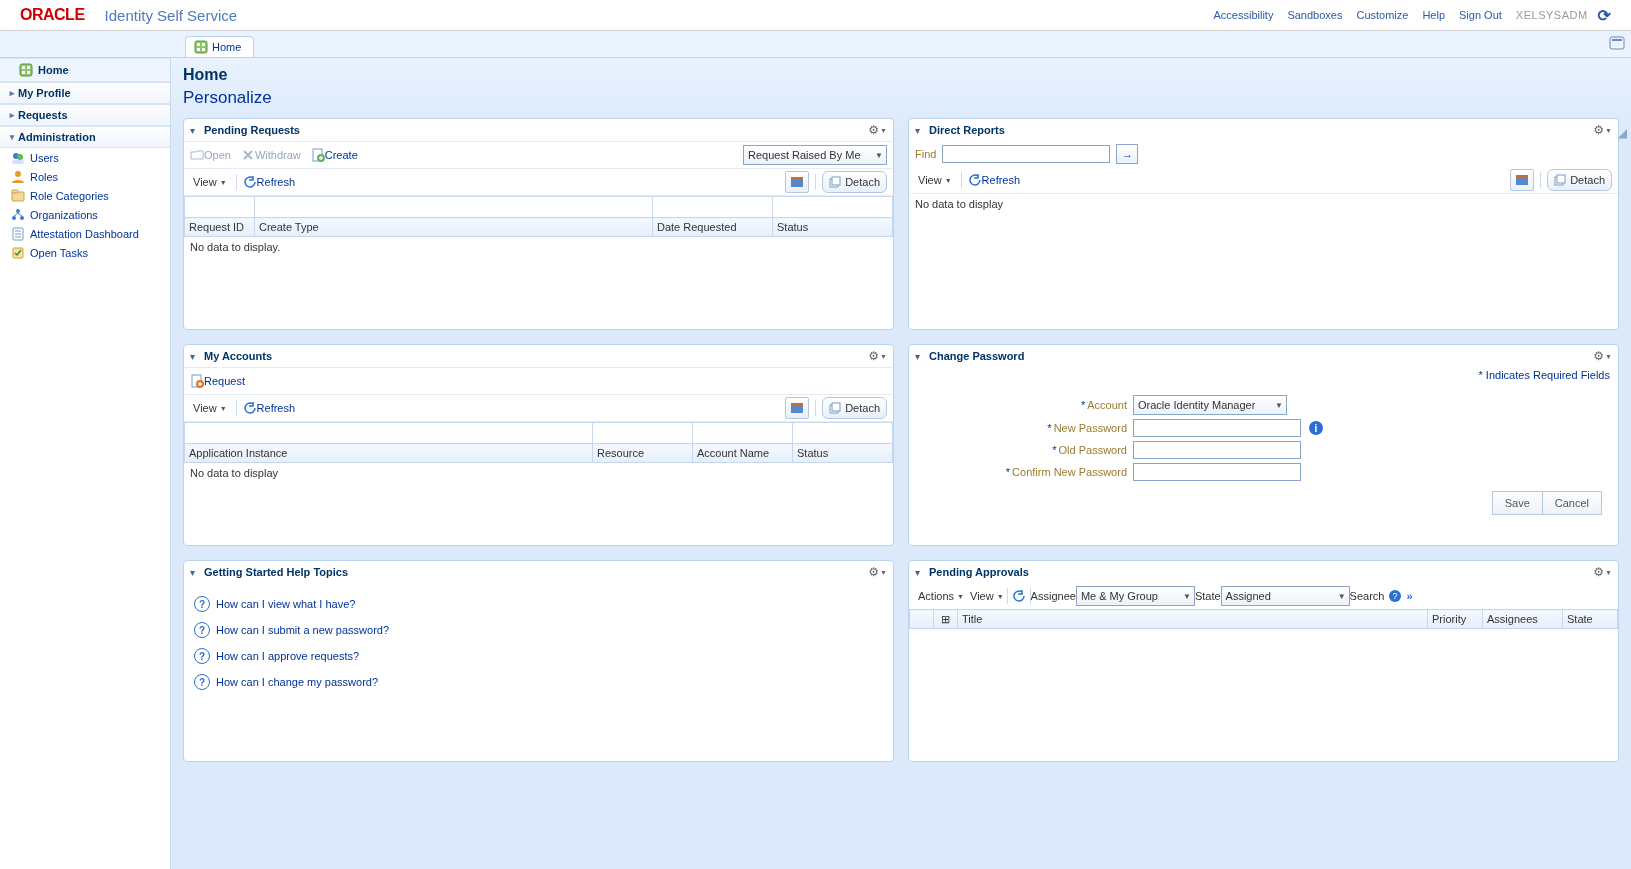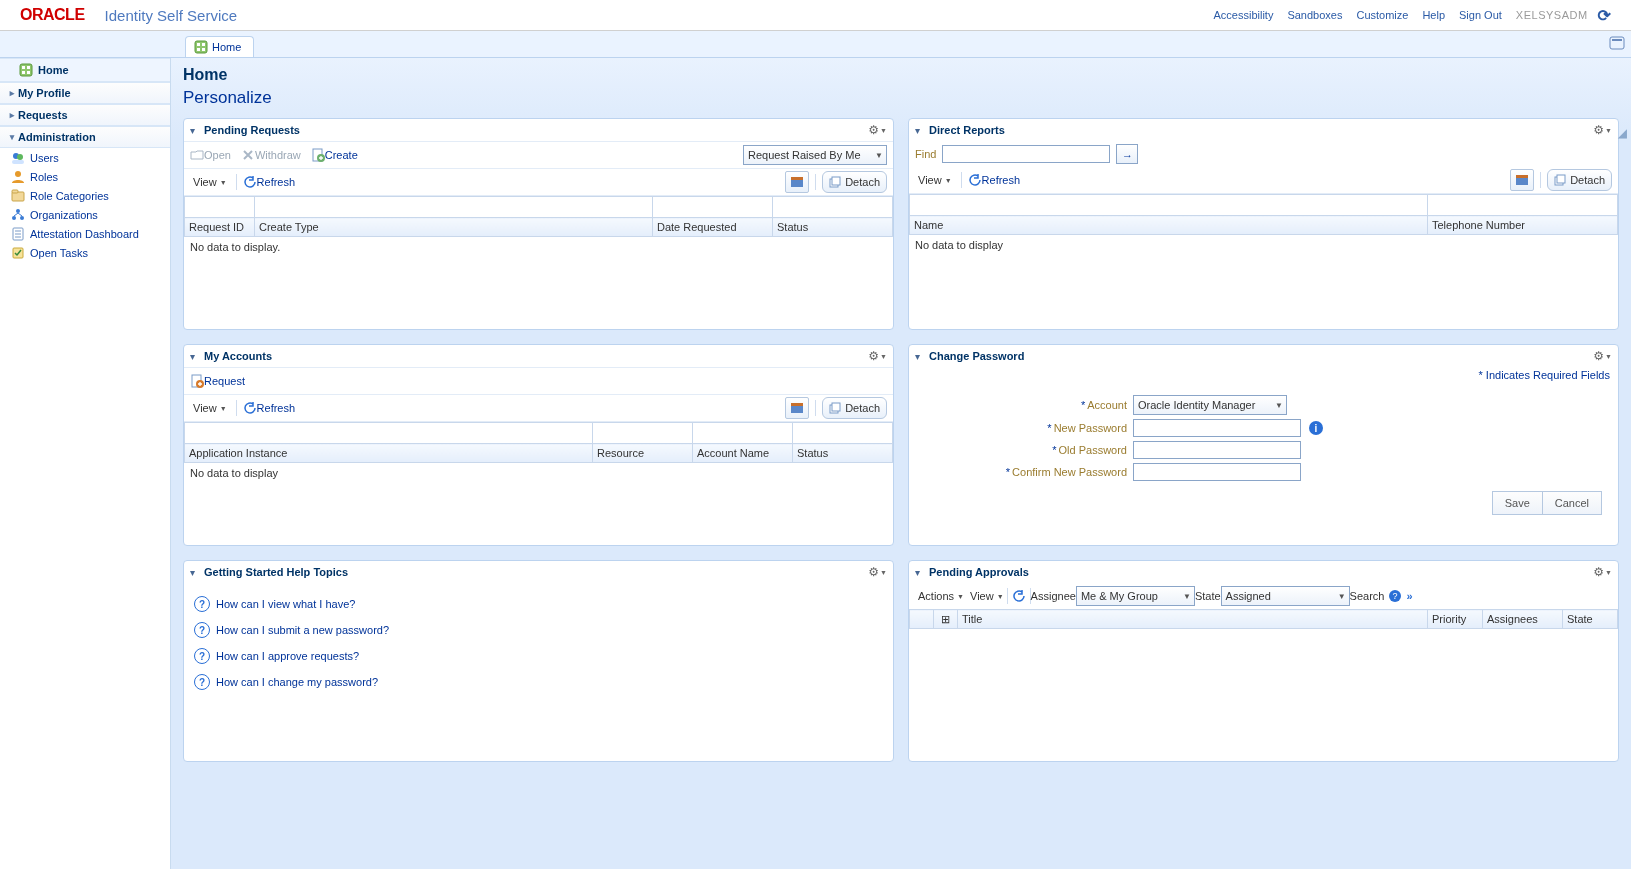--- a/index.html
+++ b/index.html
@@ -380,36 +380,20 @@
             <span>
                 <svg width="12" height="12" viewBox="0 0 12 12">
                   <rect x="1" y="3" width="8" height="8" fill="#fff" stroke="#7a9bc7"></rect>
                   <rect x="3" y="1" width="8" height="8" fill="#fff" stroke="#7a9bc7"></rect>
                 </svg>
               </span>
             <span>Detach</span>
           </span>
         </div>
         <div class="tablewrap">
-          <table class="datatable">
-            <colgroup>
-                <col>
-                <col style="width:190px">
-              </colgroup>
-            <tbody>
-                <tr class="filter">
-                  <td></td>
-                  <td></td>
-                </tr>
-            <tr class="head">
-              <td>Name</td>
-              <td>Telephone Number</td>
-            </tr>
-          </tbody>
-            </table>
           <div class="nodata">No data to display</div>
         </div>
       </div>
 
       <div class="panel">
         <div class="panel-header">
           <span class="panel-collapse">▾</span>
           <span class="panel-title">My Accounts</span>
           <span class="panel-gear">⚙<span class="caret">▼</span></span>
         </div>

